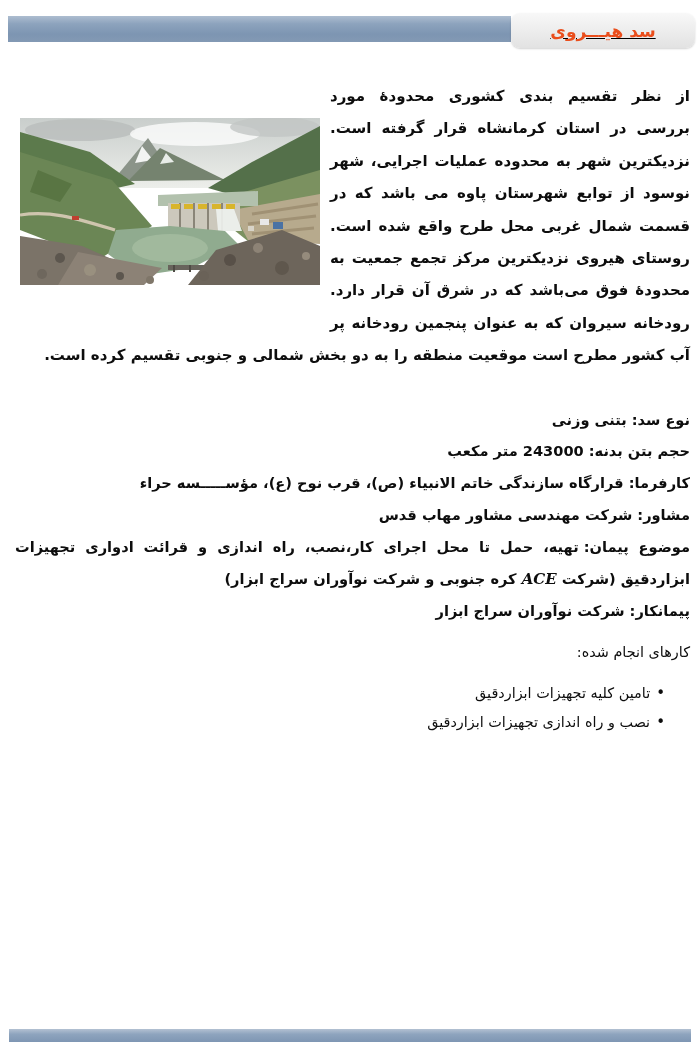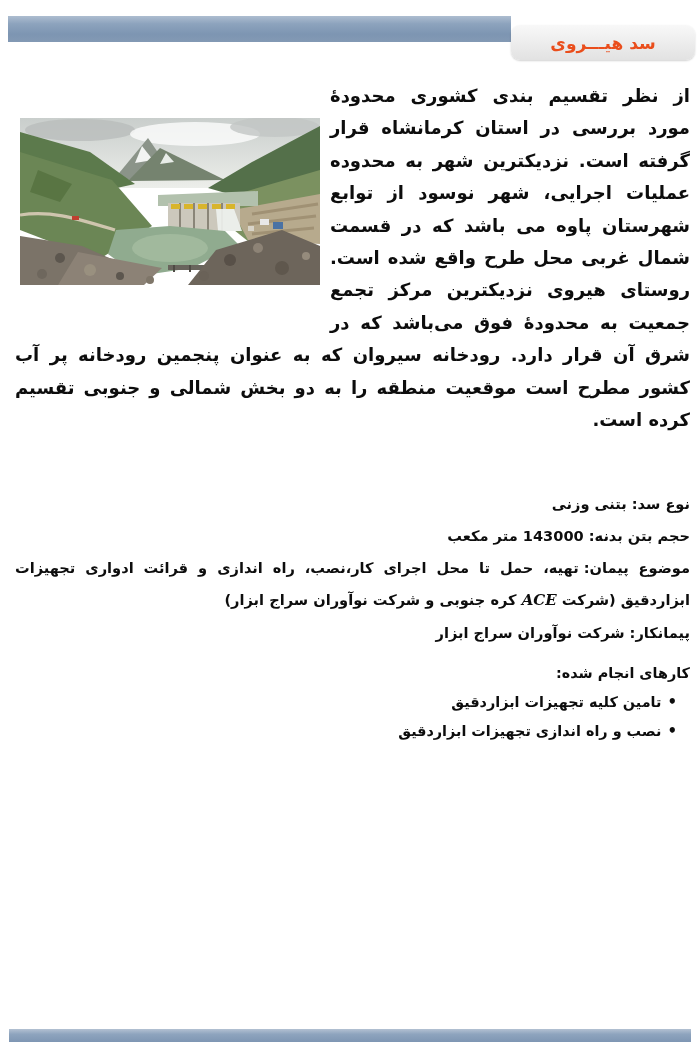--- a/index.html
+++ b/index.html
@@ -2,57 +2,57 @@
 <html lang="fa"><head>
 <meta charset="utf-8">
 <style>
   html,body{margin:0;padding:0;}
   body{
     width:700px;height:1055px;position:relative;background:#ffffff;
     font-family:"DejaVu Sans",sans-serif;overflow:hidden;
   }
   
   .title-box{
-    position:absolute;top:25px;right:5px;width:184px;height:35px;
+    position:absolute;top:13px;right:5px;width:184px;height:35px;
     background:linear-gradient(180deg,#f8f8f8 0%,#ececec 55%,#e2e2e2 100%);
     border-radius:9px;box-shadow:0 1px 2px rgba(0,0,0,.18);
-    display:flex;align-items:center;justify-content:center;z-index:2;
+    display:flex;align-items:center;justify-content:center;z-index:2;text-decoration:underline;
   }
   .page-title{
     color:#ea4e1c;font-weight:bold;font-size:17px;direction:rtl;letter-spacing:.5px;
   }
   .accent-bar{
     position:absolute;top:16px;left:8px;right:189px;height:26px;
     background:linear-gradient(180deg,#adbdd0 0%,#8da3bd 30%,#7d95b2 70%,#8399b4 100%);
     z-index:1;
   }
   
   .content{
     position:absolute;top:80px;right:10px;left:15px;direction:rtl;color:#0d0d0d;
   }
   .intro-text{
-    text-align:justify;font-weight:bold;font-size:18px;line-height:32.4px;margin:0;
+    text-align:justify;font-weight:bold;font-size:15px;line-height:32.4px;margin:0;
   }
   .photo-wrap{
     float:left;width:300px;height:167px;margin:38px 10px 51px 5px;
   }
   .photo-wrap svg{display:block;width:300px;height:167px;}
   
   .specs{
-    margin-top:52px;font-weight:bold;font-size:14.6px;line-height:31.8px;text-align:justify;
+    margin-top:32px;font-weight:bold;font-size:14.6px;line-height:31.8px;text-align:justify;
   }
   .spec-row{min-height:31.8px;}
   .spec-label{margin-left:5px;}
   .latin-italic{
     font-family:"DejaVu Serif",serif;font-style:italic;font-weight:bold;font-size:15px;
   }
   
-  .works{margin-top:10px;font-weight:bold;font-size:14.4px;}
+  .works{margin-top:10px;font-weight:normal;font-size:14.4px;}
   .works-heading{line-height:30px;}
-  .works-list{margin:0;padding:0 13px 0 0;list-style:none;line-height:29px;text-align:right;}
+  .works-list{margin:12px;padding:0 13px 0 0;list-style:none;line-height:29px;text-align:right;}
   .bullet-dot{margin-left:6px;font-size:15px;}
   
   .footer-bar{
     position:absolute;top:1029px;left:9px;right:9px;height:13px;
     background:linear-gradient(180deg,#b3c1d2 0%,#8ea4be 40%,#7e96b3 100%);
   }
 </style>
 </head>
 <body>
 
@@ -139,21 +139,23 @@
         <circle cx="184" cy="158" r="5" fill="#6a6258"></circle>
         <circle cx="22" cy="156" r="5" fill="#6e675d"></circle>
         <circle cx="130" cy="162" r="4" fill="#7f7669"></circle>
       </svg>
     </div>
     <p class="intro-text">از نظر تقسیم بندی کشوری محدودۀ مورد بررسی در استان کرمانشاه قرار گرفته است. نزدیکترین شهر به محدوده عملیات اجرایی، شهر نوسود از توابع شهرستان پاوه می باشد که در قسمت شمال غربی محل طرح واقع شده است. روستای هیروی نزدیکترین مرکز تجمع جمعیت به محدودۀ فوق می‌باشد که در شرق آن قرار دارد. رودخانه سیروان که به عنوان پنجمین رودخانه پر آب کشور مطرح است موقعیت منطقه را به دو بخش شمالی و جنوبی تقسیم کرده است.</p>
   </div>
 
   <div class="specs">
     <div class="spec-row"><span class="spec-label">نوع سد:</span><span class="spec-value">بتنی وزنی</span></div>
-    <div class="spec-row"><span class="spec-label">حجم بتن بدنه:</span><span class="spec-value">143000 متر مکعب</span></div>
+    <div class="spec-row"><span class="spec-label">حجم بتن بدنه:</span><span class="spec-value">243000 متر مکعب</span></div>
+    <div class="spec-row"><span class="spec-label">کارفرما:</span><span class="spec-value">قرارگاه سازندگی خاتم الانبیاء (ص)، قرب نوح (ع)، مؤســـــسه حراء</span></div>
+    <div class="spec-row"><span class="spec-label">مشاور:</span><span class="spec-value">شرکت مهندسی مشاور مهاب قدس</span></div>
     <div class="spec-row"><span class="spec-label">موضوع پیمان:</span><span class="spec-value">تهیه، حمل تا محل اجرای کار،نصب، راه اندازی و قرائت ادواری تجهیزات ابزاردقیق  (شرکت </span><span class="latin-italic">ACE</span><span class="spec-value"> کره جنوبی و شرکت نوآوران سراج ابزار)</span></div>
     <div class="spec-row"><span class="spec-label">پیمانکار:</span><span class="spec-value">شرکت نوآوران سراج ابزار</span></div>
   </div>
 
   <div class="works">
     <div class="works-heading">کارهای انجام شده:</div>
     <ul class="works-list">
       <li><span class="bullet-dot">•</span><span>تامین کلیه تجهیزات ابزاردقیق</span></li>
       <li><span class="bullet-dot">•</span><span>نصب و راه اندازی تجهیزات ابزاردقیق</span></li>
     </ul>

